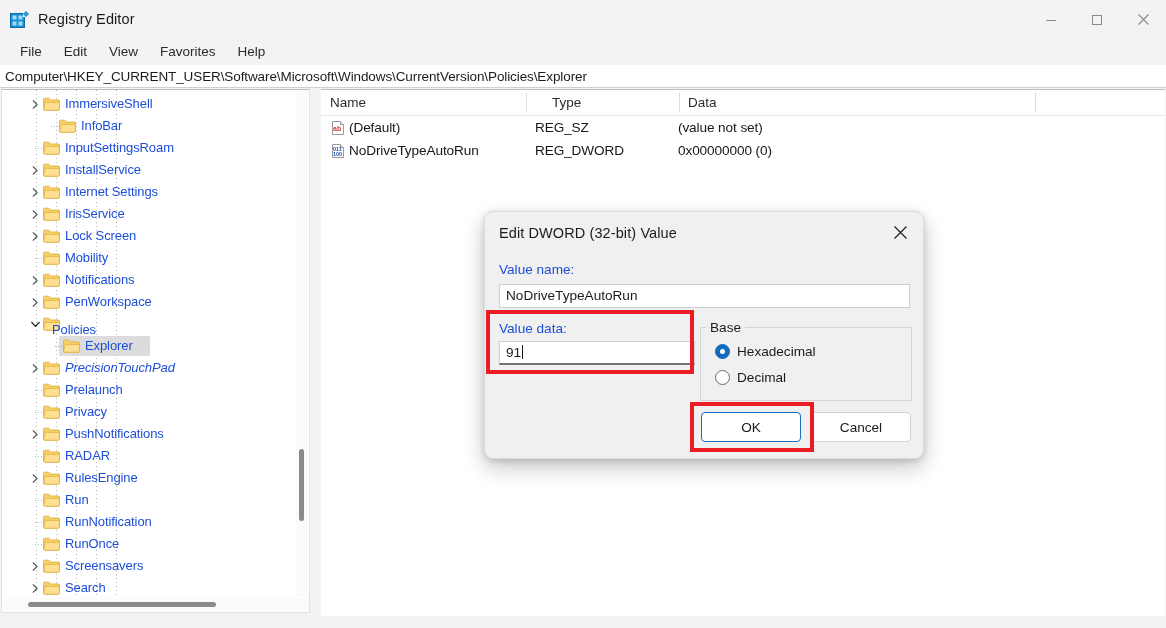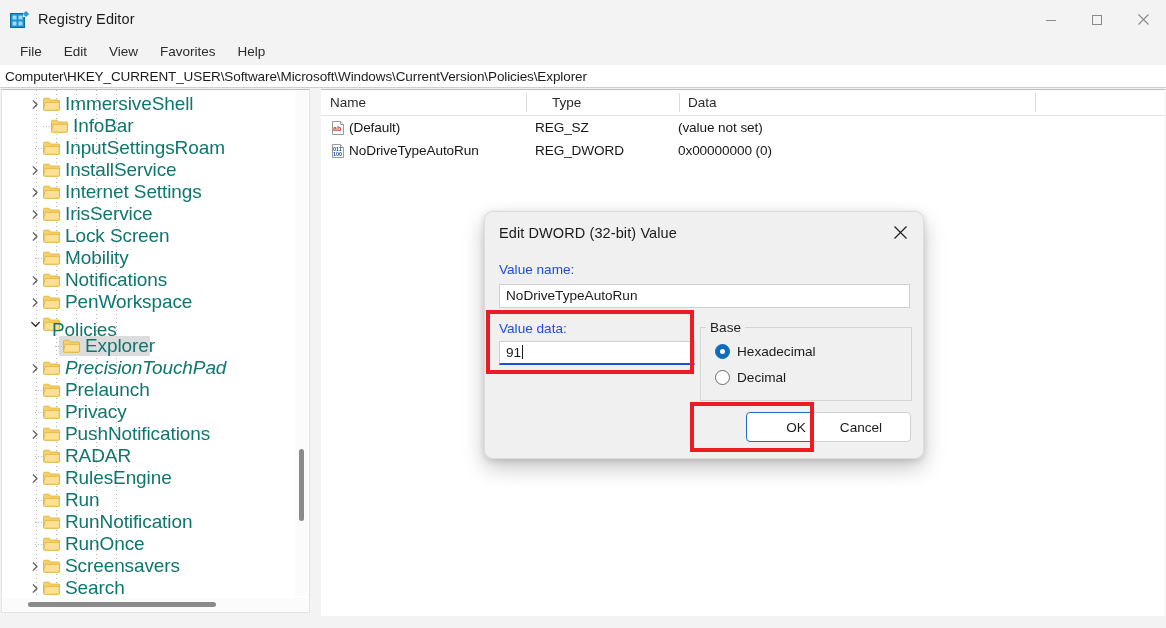--- a/index.html
+++ b/index.html
@@ -151,22 +151,22 @@
     width: 7px; height: 1px;
     background-image: linear-gradient(to right, #b6b6b6 1px, rgba(0,0,0,0) 1px);
     background-size: 3px 1px;
   }
   .folder {
     position: absolute;
     width: 17px; height: 14px;
   }
   .tree-label {
     position: absolute;
-    font-size: 19px;
-    color: #0f766e;
+    font-size: 13px;
+    color: #1d4ed8;
     line-height: 22px;
     letter-spacing: -0.1px;
   }
   .tree-row.selected .sel-bg {
     position: absolute;
     height: 20px;
     top: 1px;
     background: #dcdcdc;
     border-radius: 1px;
   }
@@ -304,21 +304,21 @@
     box-sizing: border-box;
     font-size: 13.6px;
     color: #1b1b1b;
     padding-left: 6px;
     line-height: 22px;
     height: 24px;
     white-space: nowrap;
     overflow: hidden;
   }
   .dlg-input.focused {
-    border-bottom: 2px solid #1d4ed8;
+    border-bottom: 2px solid #737373;
   }
   .caret {
     display: inline-block;
     width: 1px;
     height: 14px;
     background: #1b1b1b;
     vertical-align: -2px;
     margin-left: 1px;
   }
   .groupbox {
@@ -375,21 +375,20 @@
     box-sizing: border-box;
     font-size: 13.6px;
     color: #1b1b1b;
     display: flex;
     align-items: center;
     justify-content: center;
   }
   .dlg-btn.focus {
     border: 1px solid #1b6ec2;
     box-shadow: inset 0 0 0 1px #ffffff;
-    margin-left: 45px;
   }
 
   
   .annot {
     position: absolute;
     border: 4px solid #ec1c24;
     box-sizing: border-box;
     pointer-events: none;
   }
 </style>
@@ -458,21 +457,21 @@
               <svg width="9" height="9" viewBox="0 0 9 9">
                 <path d="M2.2 0.8 L6 4.5 L2.2 8.2" fill="none" stroke="#5a5a5a" stroke-width="1.2" stroke-linecap="round" stroke-linejoin="round"></path>
               </svg>
             </span>
             <span class="folder" style="left: 41px; top: 4px;"><svg width="17" height="14" viewBox="0 0 17 14">
                 <path d="M0.5 2.2 C0.5 1.6 1 1.2 1.6 1.2 L6 1.2 L7.5 3 L15.4 3 C16 3 16.5 3.4 16.5 4 L16.5 12.2 C16.5 12.8 16 13.2 15.4 13.2 L1.6 13.2 C1 13.2 0.5 12.8 0.5 12.2 Z" fill="#f7d168" stroke="#e0ae33" stroke-width="0.8"></path>
                 <path d="M2.3 5.4 L16.4 5.4 L16.4 12.2 C16.4 12.8 16 13.2 15.4 13.2 L1.6 13.2 C1 13.2 0.6 12.8 0.6 12.2 Z" fill="#fde093" stroke="#e0ae33" stroke-width="0.7"></path>
               </svg></span>
             <span class="tree-label" style="left: 63px;">ImmersiveShell</span>
           </div>
-          <div class="tree-row" style="position: absolute; left: 8px; top: 25px; width: 295px;">
+          <div class="tree-row" style="position: absolute; left: 16px; top: 25px; width: 295px;">
             <span class="tw-elbow" style="left: 25px;"></span>
             <span class="folder" style="left: 41px; top: 4px;"><svg width="17" height="14" viewBox="0 0 17 14">
                 <path d="M0.5 2.2 C0.5 1.6 1 1.2 1.6 1.2 L6 1.2 L7.5 3 L15.4 3 C16 3 16.5 3.4 16.5 4 L16.5 12.2 C16.5 12.8 16 13.2 15.4 13.2 L1.6 13.2 C1 13.2 0.5 12.8 0.5 12.2 Z" fill="#f7d168" stroke="#e0ae33" stroke-width="0.8"></path>
                 <path d="M2.3 5.4 L16.4 5.4 L16.4 12.2 C16.4 12.8 16 13.2 15.4 13.2 L1.6 13.2 C1 13.2 0.6 12.8 0.6 12.2 Z" fill="#fde093" stroke="#e0ae33" stroke-width="0.7"></path>
               </svg></span>
             <span class="tree-label" style="left: 63px;">InfoBar</span>
           </div>
           <div class="tree-row" style="position: absolute; left: 0px; top: 47px; width: 295px;">
             <span class="tw-elbow" style="left: 25px;"></span>
             <span class="folder" style="left: 41px; top: 4px;"><svg width="17" height="14" viewBox="0 0 17 14">

